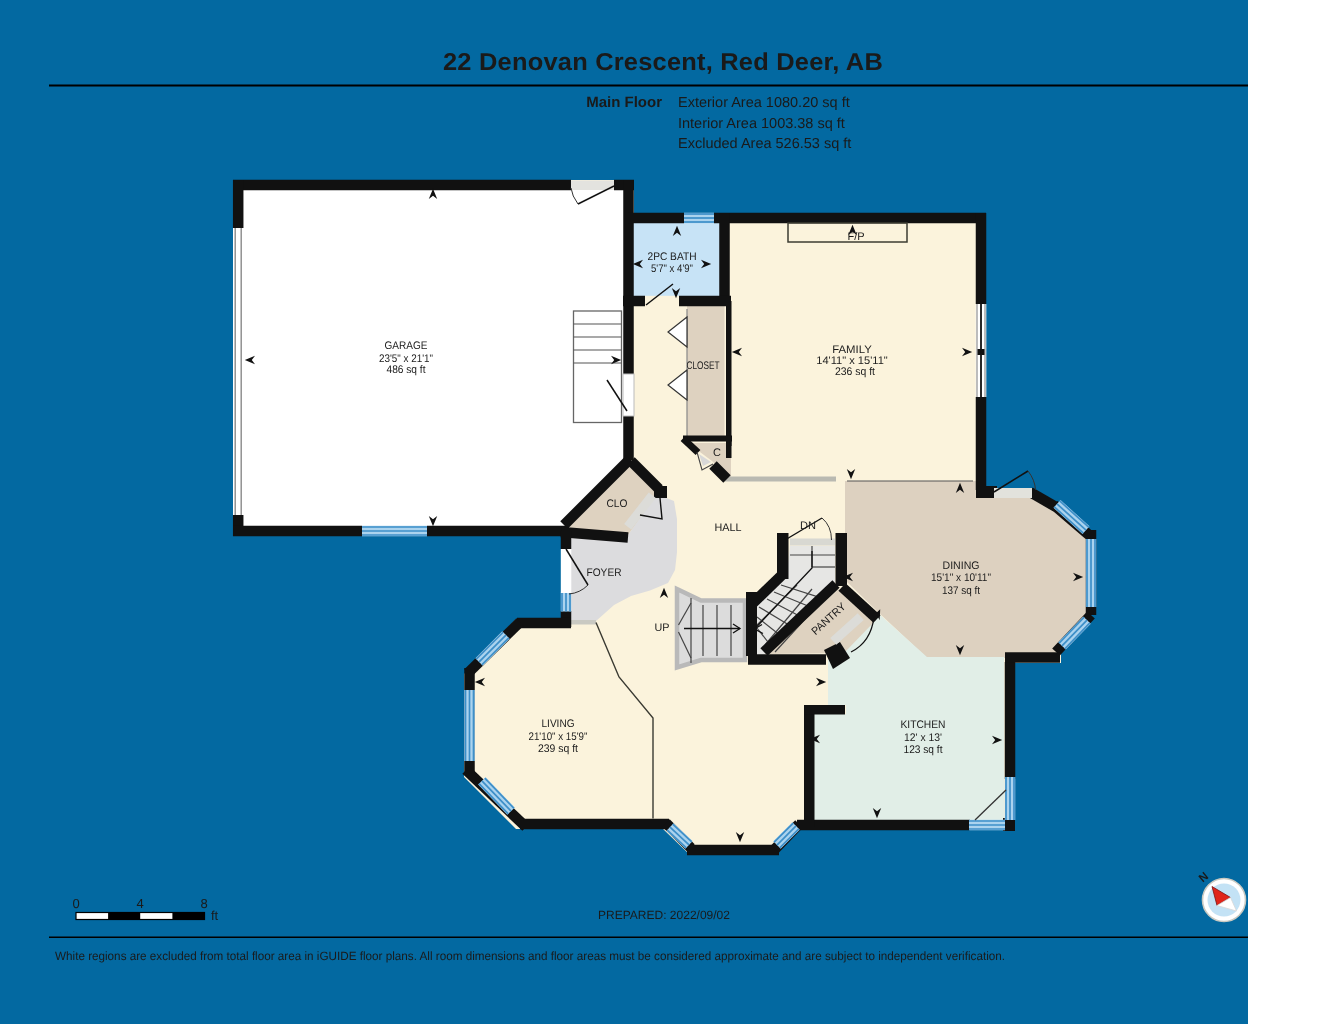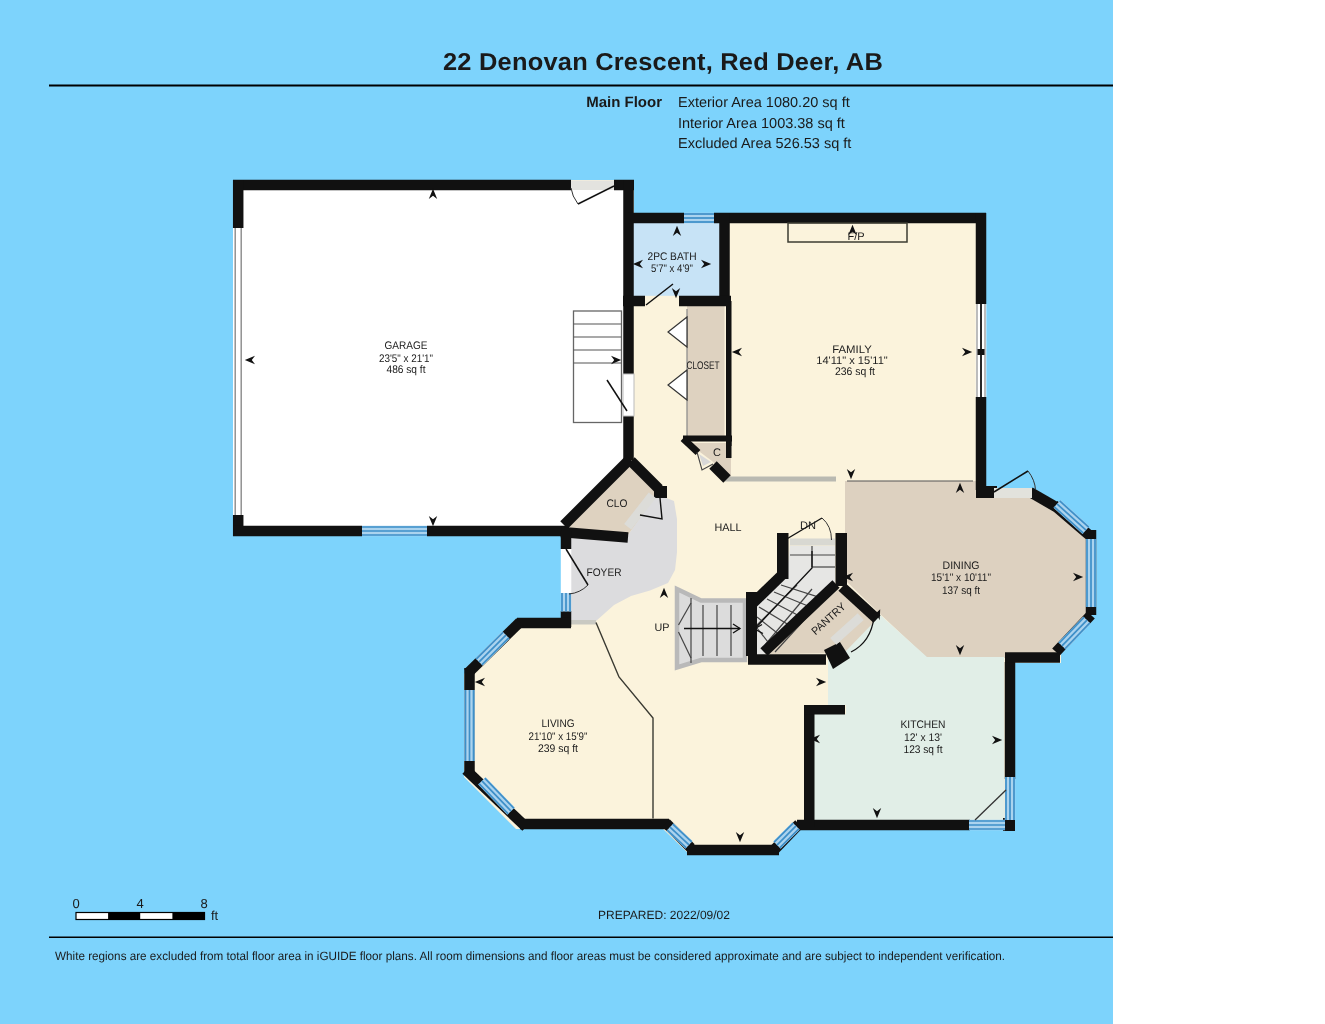--- a/index.html
+++ b/index.html
@@ -1,16 +1,16 @@
 <!DOCTYPE html>
 <html><head>
 <meta charset="utf-8">
 <style>
   html,body{margin:0;padding:0;background:#ffffff;}
-  .page{position:relative;width:1113px;height:1024px;background:#7dd3fc;overflow:hidden;}
+  .page{position:relative;width:1248px;height:1024px;background:#0369a1;overflow:hidden;}
   svg{position:absolute;left:0;top:0;}
   text{font-family:"Liberation Sans",sans-serif;fill:#1a1a1a;text-rendering:geometricPrecision;}
   .rm{font-size:11px;}
   .ttl{font-size:24.5px;font-weight:bold;letter-spacing:.2px;}
   .hdr{font-size:14.5px;}
   .hdrb{font-size:15px;font-weight:bold;}
   .ft{font-size:12px;}
 </style>
 </head>
 <body>

